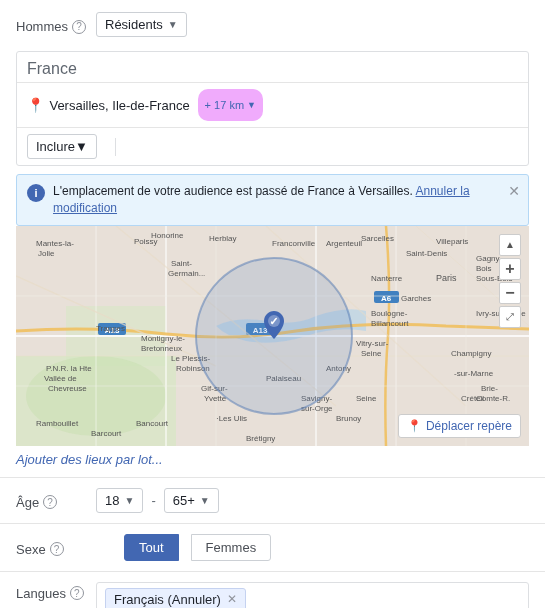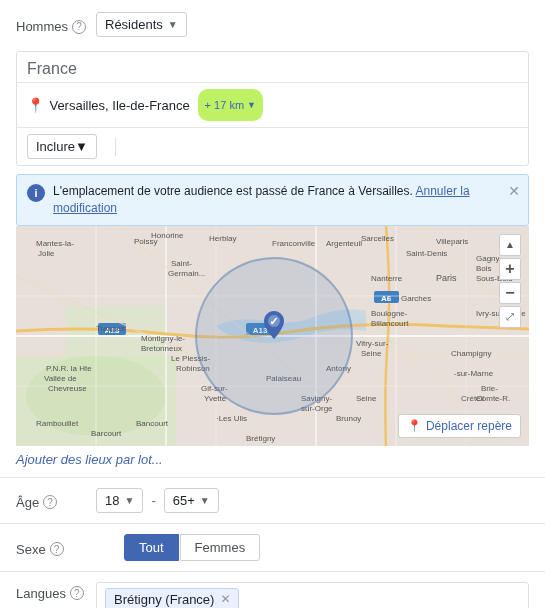--- a/index.html
+++ b/index.html
@@ -59,21 +59,21 @@
       margin-right: 5px;
       font-size: 14px;
     }
     .city-name {
       color: #1d2129;
       font-size: 13px;
     }
     .km-badge {
       display: inline-flex;
       align-items: center;
-      background: #bef264;
+      background: #f0abfc;
       color: #4267b2;
       border-radius: 10px;
       padding: 10px 7px;
       font-size: 11px;
       margin-left: 8px;
       cursor: pointer;
     }
     .km-chevron {
       margin-left: 3px;
       font-size: 9px;
@@ -231,21 +231,21 @@
       gap: 8px;
     }
     .age-separator {
       color: #606770;
       font-size: 13px;
     }
 
     
     .sexe-btns {
       display: flex;
-      gap: 1px;
+      gap: 12px;
       padding-left: 28px;
     }
     .sexe-btn {
       padding: 5px 14px;
       border: 1px solid #ccd0d5;
       background: #fff;
       cursor: pointer;
       font-size: 13px;
       color: #4b4f56;
     }
@@ -509,20 +509,20 @@
 
 <div class="form-row" style="padding: 10px 16px; align-items: flex-start;">
   <div class="form-label">
     <span>Langues</span>
     <span class="help-icon">?</span>
   </div>
   <div class="form-content">
     <div class="lang-box">
       <div style="display:flex; align-items:center; flex-wrap:wrap;">
         <span class="lang-tag">
-          <span>Brétigny (France)</span>
+          <span>Français (Annuler)</span>
           <span class="lang-close">✕</span>
         </span>
       </div>
       <input type="text" class="lang-input" placeholder="Saisissez une langue..." style="">
     </div>
   </div>
 </div>
 
 </body></html>

